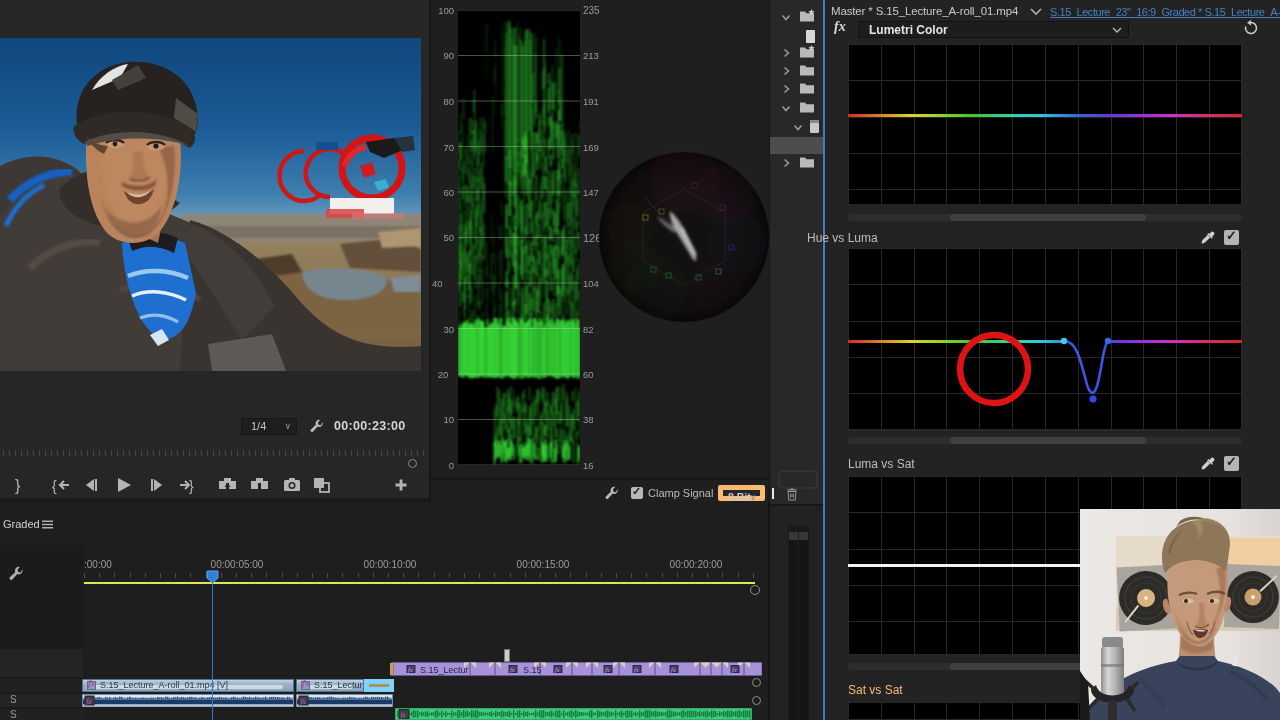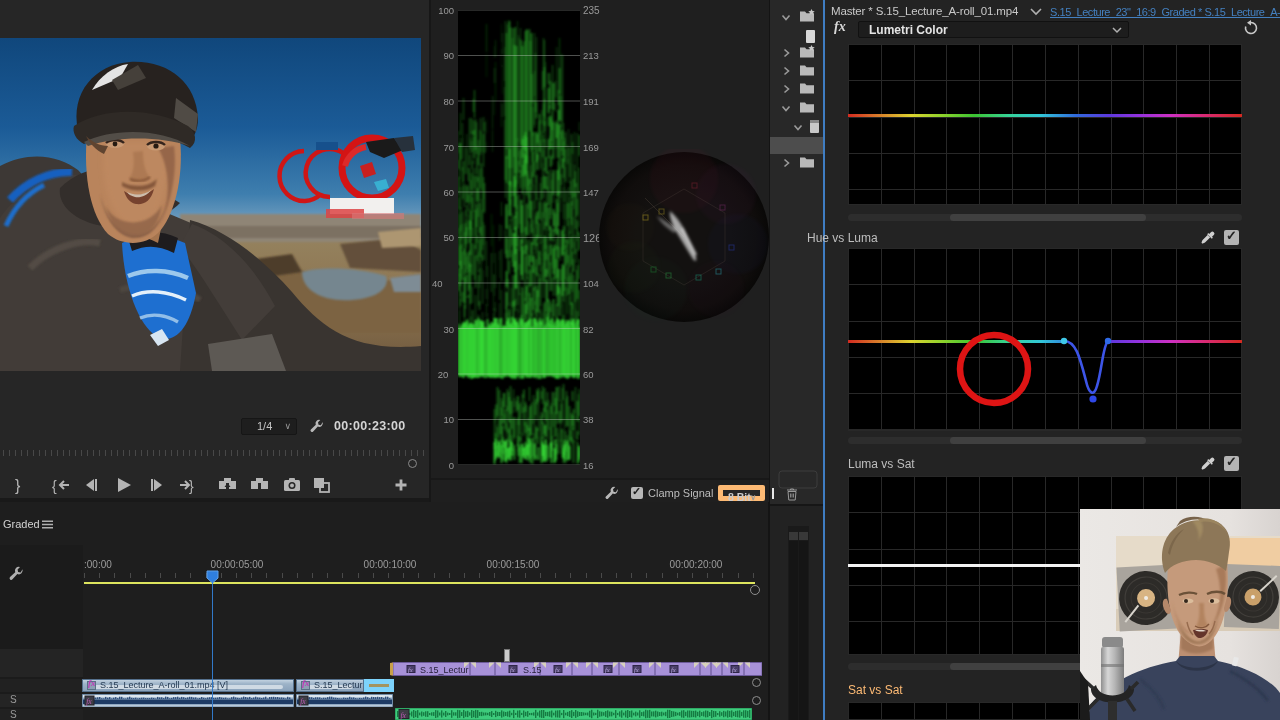--- a/index.html
+++ b/index.html
@@ -90,21 +90,21 @@
         <path d="M366,104 L394,100 L403,112 L384,120 L370,114 Z" fill="#1a1a1a"></path>
         <path d="M394,100 L413,98 L415,112 L402,114 Z" fill="#27313c"></path>
         <rect x="330" y="160" width="64" height="16" fill="#f2f0ee"></rect>
         <rect x="326" y="171" width="38" height="9" fill="#dd4444" opacity="0.85"></rect>
         <rect x="352" y="175" width="52" height="6" fill="#d87878" opacity="0.6"></rect>
         <path d="M374,144 L386,141 L389,150 L378,153 Z" fill="#38b8d8" opacity="0.85"></path>
         <path d="M360,128 L372,124 L376,136 L364,140 Z" fill="#c82020"></path>
         <rect x="316" y="104" width="22" height="8" fill="#16508c"></rect>
       </svg>
     </div>
-    <div class="abs" style="left:241px;top:418px;width:56px;height:17px;background:#1e1e1e;border:1px solid #161616;border-radius:2px;color:#c4c4c4;font-size:11px;line-height:15px;padding-left:15px">1/4<span style="position:absolute;right:5px;top:0;color:#9a9a9a;font-size:9px">∨</span></div>
+    <div class="abs" style="left:241px;top:418px;width:56px;height:17px;background:#1e1e1e;border:1px solid #161616;border-radius:2px;color:#c4c4c4;font-size:11px;line-height:15px;padding-left:9px">1/4<span style="position:absolute;right:5px;top:0;color:#9a9a9a;font-size:9px">∨</span></div>
     <div class="abs" style="left:309px;top:419px"><svg width="16" height="16" viewBox="0 0 16 16">
         <path d="M13.6,3.1a3.6,3.6 0 0 1-4.8,4.5l-4.6,4.9a1.55,1.55 0 0 1-2.3-2.1l4.9-4.6a3.6,3.6 0 0 1 4.5-4.8L9.0,3.3l0.5,2.4 2.4,0.5Z" fill="#b8b8b8"></path>
       </svg></div>
     <div class="abs" style="left:334px;top:419px;color:#d4d4d4;font-size:12.5px;font-weight:bold;letter-spacing:0.3px">00:00:23:00</div>
     <div class="abs" style="left:3px;top:450px;width:424px;height:6px;background:repeating-linear-gradient(90deg,#484848 0,#484848 1px,transparent 1px,transparent 6px)"></div>
     <div class="abs" style="left:408px;top:459px;width:9px;height:9px;border:1.5px solid #8a8a8a;border-radius:50%"></div>
     <div class="abs" style="left:0;top:472px;width:431px;height:26px;background:#262626"><svg width="431" height="26" viewBox="0 0 431 26">
         <text x="15" y="19" font-size="16" font-family="Liberation Sans" fill="#b4b4b4">}</text>
         <text x="52" y="18.5" font-size="14" font-family="Liberation Sans" fill="#b4b4b4">{</text>
         <path d="M69,13H60M64,9l-4,4 4,4" stroke="#b4b4b4" stroke-width="2" fill="none"></path>
@@ -1326,21 +1326,21 @@
     <div class="abs" style="left:0;top:694px;width:83px;height:13px;background:#242424"></div>
     <div class="abs" style="left:0;top:709px;width:83px;height:11px;background:#212121"></div>
     <div class="abs" style="left:8px;top:566px"><svg width="17" height="17" viewBox="0 0 16 16">
         <path d="M13.6,3.1a3.6,3.6 0 0 1-4.8,4.5l-4.6,4.9a1.55,1.55 0 0 1-2.3-2.1l4.9-4.6a3.6,3.6 0 0 1 4.5-4.8L9.0,3.3l0.5,2.4 2.4,0.5Z" fill="#b0b0b0"></path>
       </svg></div>
     <div class="abs" style="left:10px;top:694px;color:#9a9a9a;font-size:10px">S</div>
     <div class="abs" style="left:10px;top:709px;color:#9a9a9a;font-size:10px">S</div>
     <div class="abs" style="left:84px;top:559px;color:#9c9c9c;font-size:10px">:00:00</div>
     <div class="abs" style="left:197px;top:559px;width:80px;text-align:center;color:#9c9c9c;font-size:10px">00:00:05:00</div>
     <div class="abs" style="left:350px;top:559px;width:80px;text-align:center;color:#9c9c9c;font-size:10px">00:00:10:00</div>
-    <div class="abs" style="left:473px;top:559px;width:80px;text-align:center;color:#9c9c9c;font-size:10px">00:00:15:00</div>
+    <div class="abs" style="left:503px;top:559px;width:80px;text-align:center;color:#9c9c9c;font-size:10px">00:00:15:00</div>
     <div class="abs" style="left:656px;top:559px;width:80px;text-align:center;color:#9c9c9c;font-size:10px">00:00:20:00</div>
     <div class="abs" style="left:84px;top:573px;width:671px;height:5px;background:repeating-linear-gradient(90deg,#4a4a4a 0,#4a4a4a 1px,transparent 1px,transparent 15.2px)"></div>
     <div class="abs" style="left:84px;top:582px;width:671px;height:2px;background:#dde45e"></div>
     <div class="abs" style="left:750px;top:585px;width:10px;height:10px;border:1.6px solid #8e8e8e;border-radius:50%"></div>
     <div class="abs" style="left:752px;top:678px;width:9px;height:9px;border:1.6px solid #8e8e8e;border-radius:50%"></div>
     <div class="abs" style="left:752px;top:696px;width:9px;height:9px;border:1.6px solid #8e8e8e;border-radius:50%"></div>
     <div class="abs" style="left:504px;top:649px;width:6px;height:13px;background:#cccccc;border:1px solid #777"></div>
     <svg class="abs" style="left:390px;top:662px" width="372" height="14" viewBox="0 0 372 14">
       <rect x="3" y="0.5" width="369" height="13" fill="#a791d8" stroke="#6c5a9a" stroke-width="1"></rect>
       <path d="M3,0.5a7,6.5 0 0 0 0,13Z" fill="#c8a04a"></path>

